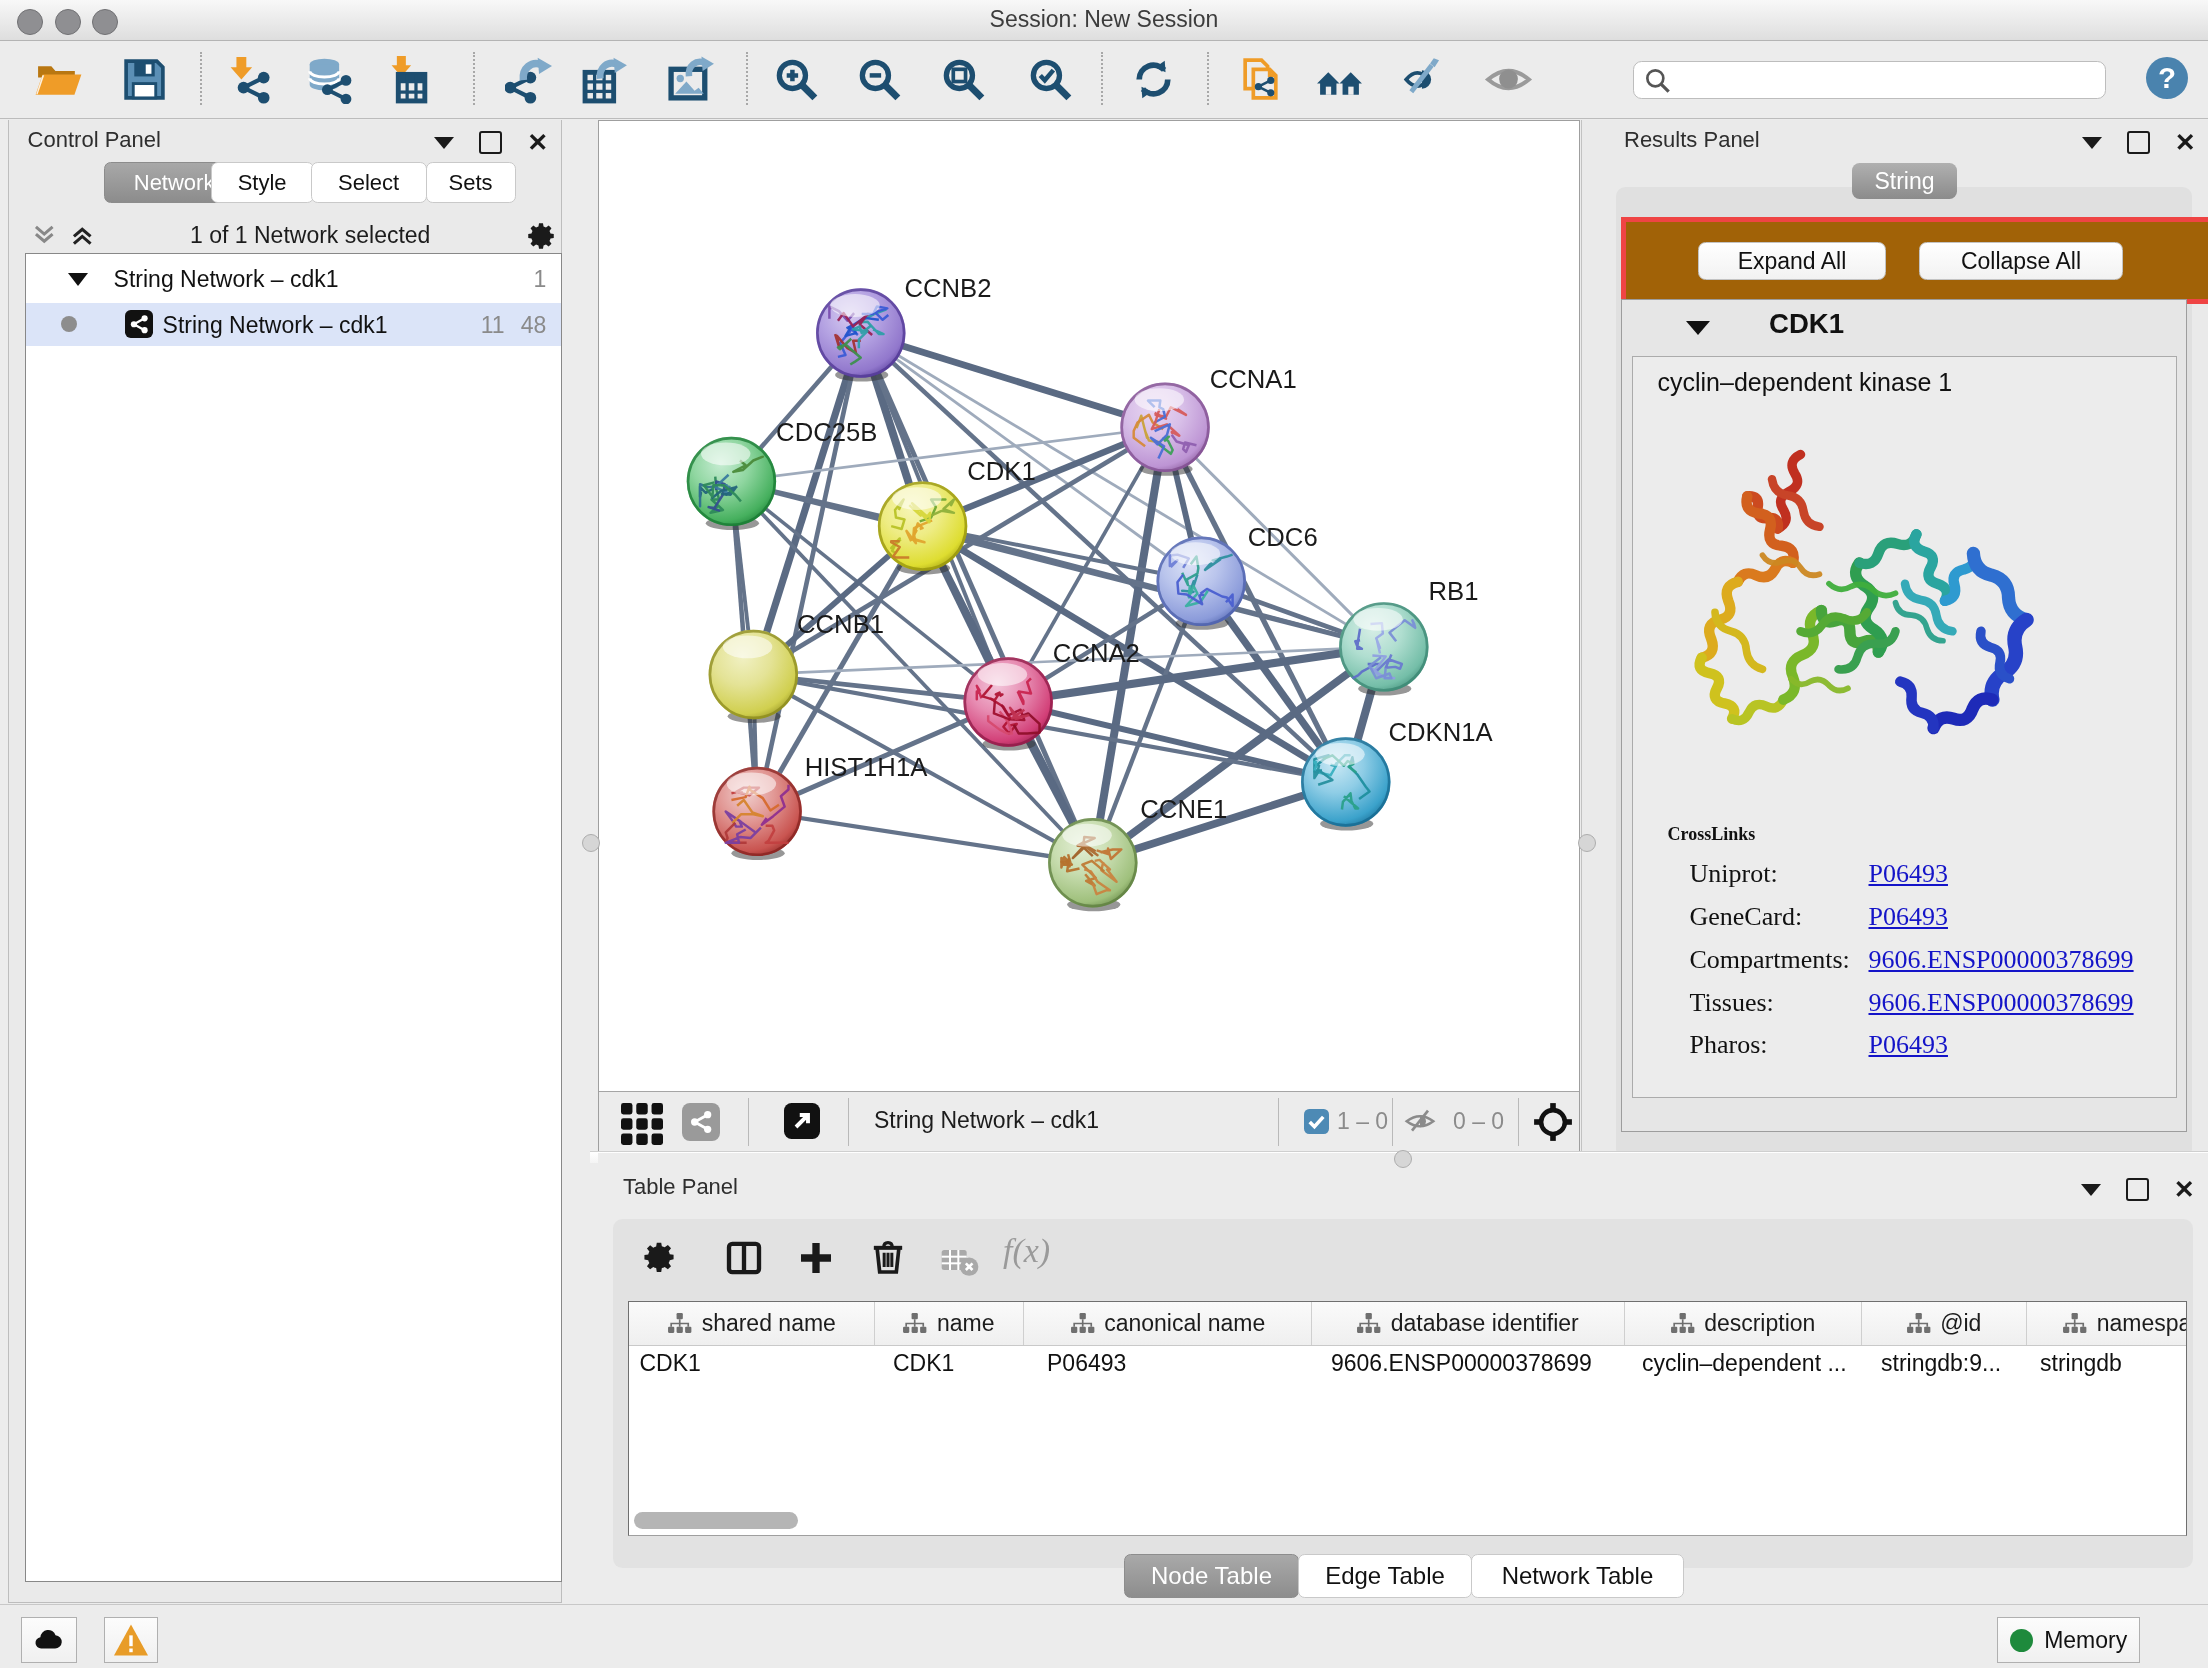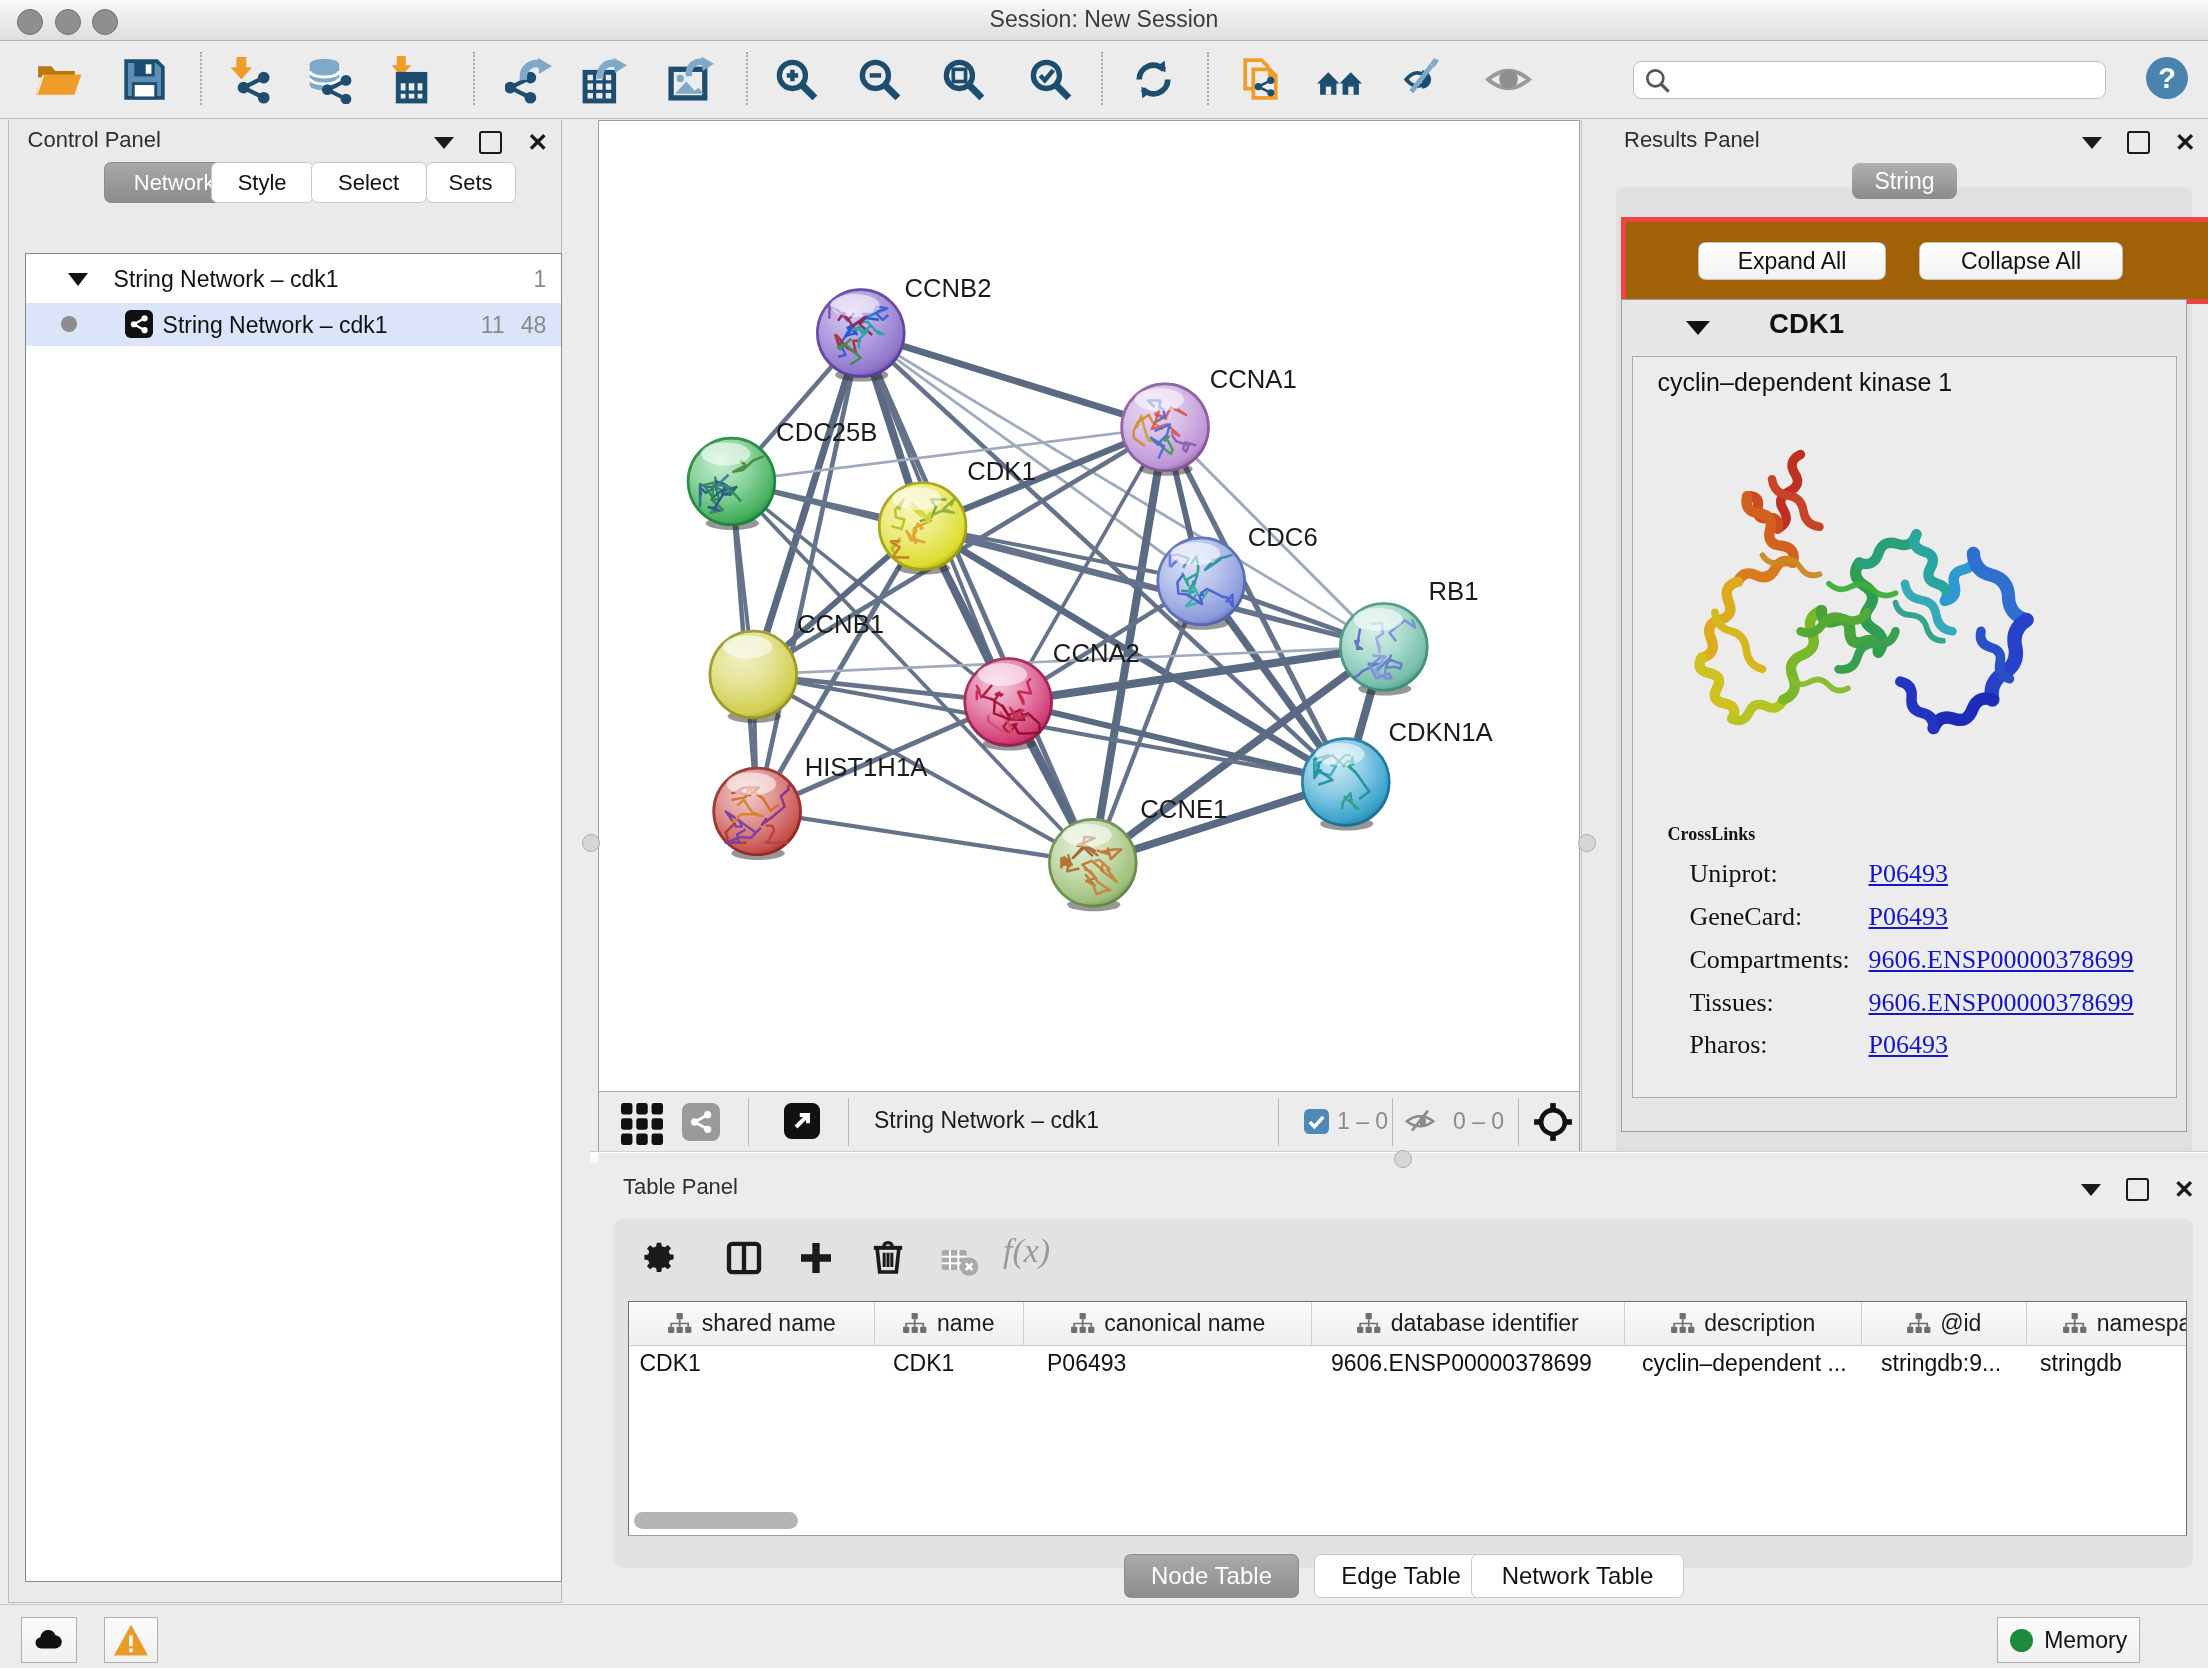--- a/index.html
+++ b/index.html
@@ -202,20 +202,34 @@
   <div class="ptitle" style="position:absolute;left:19px;top:6.7px;">Control Panel</div>
   <div class="wbtns" style="right:12.4px;top:11.4px;">
       <div class="tri-d"></div>
       <div class="sqr"></div>
       <div class="xx">✕</div>
     </div>
   <div class="tab tabsel" style="left:63px;width:139px;">Network</div>
   <div class="tab" style="left:202px;width:101px;">Style</div>
   <div class="tab" style="left:302px;width:114px;">Select</div>
   <div class="tab" style="left:417px;width:88px;">Sets</div>
+  <div id="cphead">
+    <svg width="28.5" height="28.5" viewBox="0 0 24 24" style="margin-left:5.7px">
+        <path d="M5 5 L12 11 L19 5" fill="none" stroke="#888" stroke-width="2.6"></path>
+        <path d="M5 11 L12 17 L19 11" fill="none" stroke="#888" stroke-width="2.6"></path>
+      </svg>
+    <svg width="28.5" height="28.5" viewBox="0 0 24 24" style="margin-left:9.5px">
+        <path d="M5 19 L12 13 L19 19" fill="none" stroke="#222" stroke-width="2.6"></path>
+        <path d="M5 13 L12 7 L19 13" fill="none" stroke="#222" stroke-width="2.6"></path>
+      </svg>
+    <div style="flex:1;text-align:center;font-size:23px;color:#1c1c1c;">1 of 1 Network selected</div>
+    <svg width="34" height="34" viewBox="0 0 24 24" style="margin-right:1.9px">
+        <path fill="#1a1a1a" d="M12 8.5a3.5 3.5 0 100 7 3.5 3.5 0 000-7zm9 4.9v-2.8l-2.3-.4a7 7 0 00-.7-1.7l1.4-1.9-2-2-1.9 1.4a7 7 0 00-1.7-.7L13.4 3h-2.8l-.4 2.3a7 7 0 00-1.7.7L6.6 4.6l-2 2L6 8.5a7 7 0 00-.7 1.7l-2.3.4v2.8l2.3.4a7 7 0 00.7 1.7l-1.4 1.9 2 2 1.9-1.4a7 7 0 001.7.7l.4 2.3h2.8l.4-2.3a7 7 0 001.7-.7l1.9 1.4 2-2-1.4-1.9a7 7 0 00.7-1.7z"></path>
+      </svg>
+  </div>
   <div id="cplist">
     <div style="position:absolute;left:0;top:0;width:100%;height:49px;">
       <div style="position:absolute;left:42px;top:19px;width:0;height:0;border-left:10.5px solid transparent;border-right:10.5px solid transparent;border-top:13.3px solid #111;"></div>
       <div style="position:absolute;left:88px;top:12.4px;font-size:23px;color:#111;">String Network – cdk1</div>
       <div style="position:absolute;right:14.3px;top:12.4px;font-size:23px;color:#8a8a8a;">1</div>
     </div>
     <div style="position:absolute;left:0;top:49px;width:100%;height:43px;background:#dbe4f8;">
       <div style="position:absolute;left:35px;top:13.3px;width:16px;height:16px;border-radius:50%;background:#8d8d8d;"></div>
       <div style="position:absolute;left:99px;top:6.7px;width:28.5px;height:28.5px;background:#111;border-radius:5.7px;">
         <svg width="28.5" height="28.5" viewBox="0 0 24 24">
@@ -751,21 +765,21 @@
           <div class="dcell" style="left:264px;">CDK1</div>
           <div class="dcell" style="left:418px;">P06493</div>
           <div class="dcell" style="left:702px;">9606.ENSP00000378699</div>
           <div class="dcell" style="left:1013px;">cyclin–dependent ...</div>
           <div class="dcell" style="left:1252px;">stringdb:9...</div>
           <div class="dcell" style="left:1411px;">stringdb</div>
         </div>
       <div style="position:absolute;left:4.8px;bottom:5.7px;width:164px;height:17px;border-radius:8.6px;background:#b5b5b5;"></div>
     </div>
     <div class="ttab" style="left:511px;width:173px;background:linear-gradient(#a9a9a9,#8d8d8d);color:#fff;border-color:#8d8d8d;">Node Table</div>
-    <div class="ttab" style="left:701px;width:172px;">Edge Table</div>
+    <div class="ttab" style="left:685px;width:172px;">Edge Table</div>
     <div class="ttab" style="left:858px;width:211px;">Network Table</div>
   </div>
 </div>
 
 <div id="statusbar" class="abs">
   <div class="sbtn" style="left:21px;width:54px;">
     <svg width="34" height="34" viewBox="0 0 24 24">
         <path fill="#111" d="M6.5 18a4 4 0 01-.6-7.96A5.5 5.5 0 0116.6 8.6 4.2 4.2 0 0116 18z"></path>
       </svg>
   </div>

